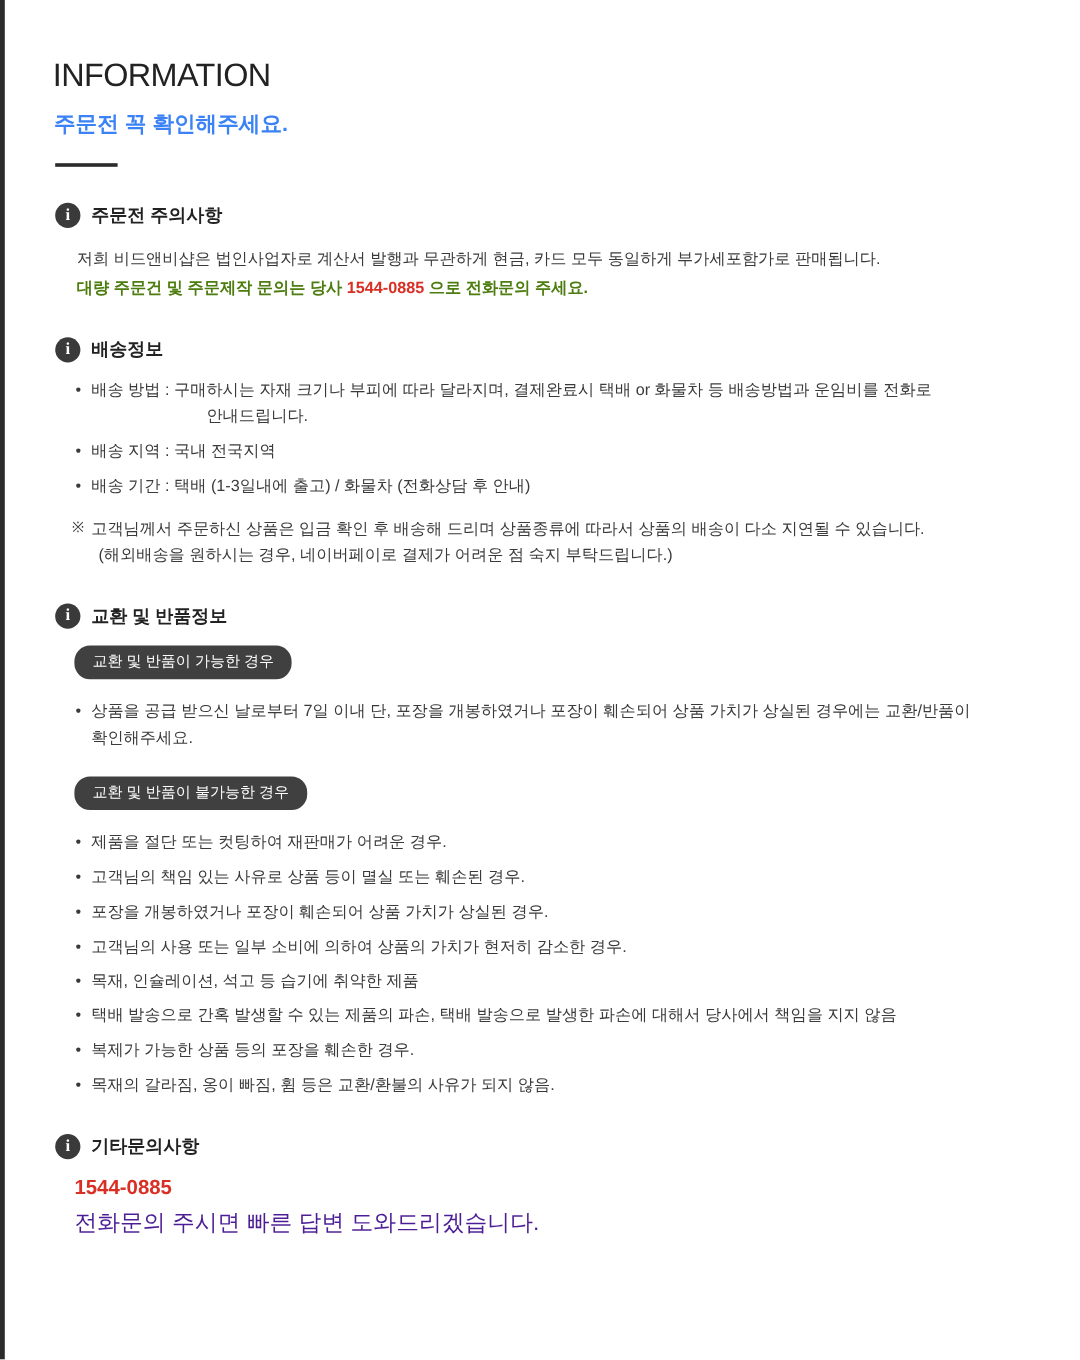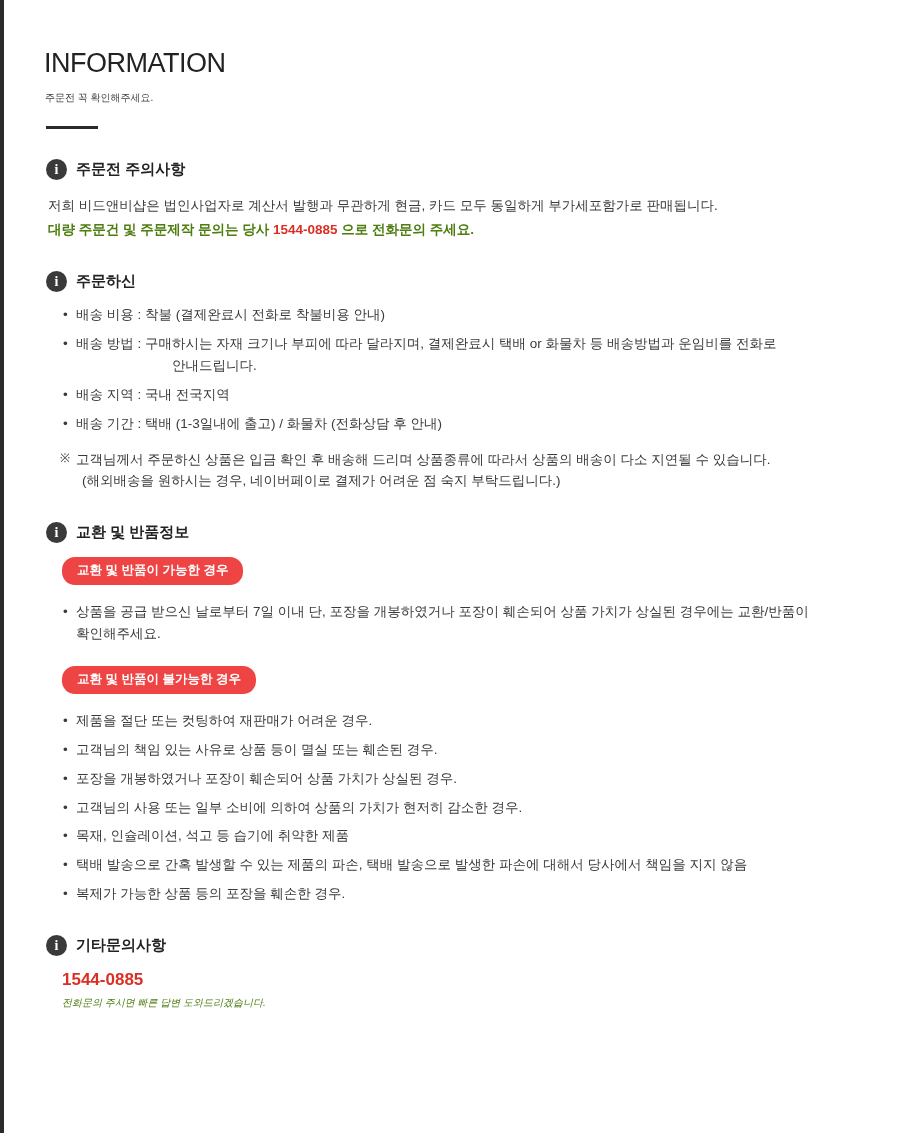--- a/index.html
+++ b/index.html
@@ -23,23 +23,24 @@
     padding: 40px 40px 30px 40px;
   }
   .title {
     font-size: 27px;
     font-weight: normal;
     letter-spacing: -0.5px;
     color: #222222;
     margin: 8px 0 0 0;
   }
   .subtitle {
-    font-size: 10px;
-    color: #404040;
+    font-size: 18px;
+    color: #3b82f6;
     margin: 12px 0 0 1px;
+    font-weight: bold;
   }
   .rule {
     width: 52px;
     height: 3px;
     background: #2b2b2b;
     margin: 21px 0 0 2px;
   }
 
   .section {
     margin-top: 30px;
@@ -65,21 +66,21 @@
     line-height: 1;
     flex: 0 0 auto;
   }
   .sec-title {
     font-size: 15px;
     font-weight: bold;
     color: #222222;
   }
 
   .body {
-    margin-left: 4px;
+    margin-left: 20px;
     margin-top: 14px;
     font-size: 13.5px;
     line-height: 1.75;
     color: #3a3a3a;
   }
   .body p { margin: 0; }
   .strong { font-weight: bold; color: #4d7c0f; }
   .red { color: #d93025; font-weight: bold; }
 
   ul.list {
@@ -123,40 +124,39 @@
     top: 0;
     font-size: 12px;
   }
   .note .sub {
     display: block;
     padding-left: 6px;
   }
 
   .pill {
     display: inline-block;
-    background: #ef4444;
+    background: #404040;
     color: #ffffff;
     font-size: 12.5px;
-    font-weight: bold;
+    font-weight: normal;
     border-radius: 13px;
     padding: 5px 15px 6px 15px;
     margin: 14px 0 4px 18px;
   }
 
   .tel {
     color: #d93025;
     font-size: 17px;
     font-weight: bold;
     margin: 14px 0 0 18px;
   }
   .tel-desc {
-    font-size: 10px;
-    color: #4d7c0f;
+    font-size: 19px;
+    color: #4c1d95;
     margin: 6px 0 0 18px;
-    font-style: italic;
   }
   .spacer-bottom { height: 18px; }
 </style>
 </head>
 <body>
 
 <div class="page">
 
   <h1 class="title">INFORMATION</h1>
   <div class="subtitle">주문전 꼭 확인해주세요.</div>
@@ -171,26 +171,23 @@
       <p>저희 비드앤비샵은 법인사업자로 계산서 발행과 무관하게 현금, 카드 모두 동일하게 부가세포함가로 판매됩니다.</p>
       <p>
         <span class="strong">대량 주문건 및 주문제작 문의는 당사 </span><span class="red">1544-0885</span><span class="strong"> 으로 전화문의 주세요.</span>
       </p>
     </div>
   </div>
 
   <div class="section">
     <div class="sec-head">
       <span class="ibadge">i</span>
-      <span class="sec-title">주문하신</span>
+      <span class="sec-title">배송정보</span>
     </div>
     <ul class="list">
-      <li>
-        <span>배송 비용 : 착불 (결제완료시 전화로 착불비용 안내)</span>
-      </li>
       <li>
         <span>배송 방법 : 구매하시는 자재 크기나 부피에 따라 달라지며, 결제완료시 택배 or 화물차 등 배송방법과 운임비를 전화로</span>
         <span class="cont">안내드립니다.</span>
       </li>
       <li>
         <span>배송 지역 : 국내 전국지역</span>
       </li>
       <li>
         <span>배송 기간 : 택배 (1-3일내에 출고) / 화물차 (전화상담 후 안내)</span>
       </li>
@@ -217,20 +214,21 @@
 
     <div class="pill">교환 및 반품이 불가능한 경우</div>
     <ul class="list">
       <li><span>제품을 절단 또는 컷팅하여 재판매가 어려운 경우.</span></li>
       <li><span>고객님의 책임 있는 사유로 상품 등이 멸실 또는 훼손된 경우.</span></li>
       <li><span>포장을 개봉하였거나 포장이 훼손되어 상품 가치가 상실된 경우.</span></li>
       <li><span>고객님의 사용 또는 일부 소비에 의하여 상품의 가치가 현저히 감소한 경우.</span></li>
       <li><span>목재, 인슐레이션, 석고 등 습기에 취약한 제품</span></li>
       <li><span>택배 발송으로 간혹 발생할 수 있는 제품의 파손, 택배 발송으로 발생한 파손에 대해서 당사에서 책임을 지지 않음</span></li>
       <li><span>복제가 가능한 상품 등의 포장을 훼손한 경우.</span></li>
+      <li><span>목재의 갈라짐, 옹이 빠짐, 휨 등은 교환/환불의 사유가 되지 않음.</span></li>
     </ul>
   </div>
 
   <div class="section">
     <div class="sec-head">
       <span class="ibadge">i</span>
       <span class="sec-title">기타문의사항</span>
     </div>
     <div class="tel">1544-0885</div>
     <div class="tel-desc">전화문의 주시면 빠른 답변 도와드리겠습니다.</div>

